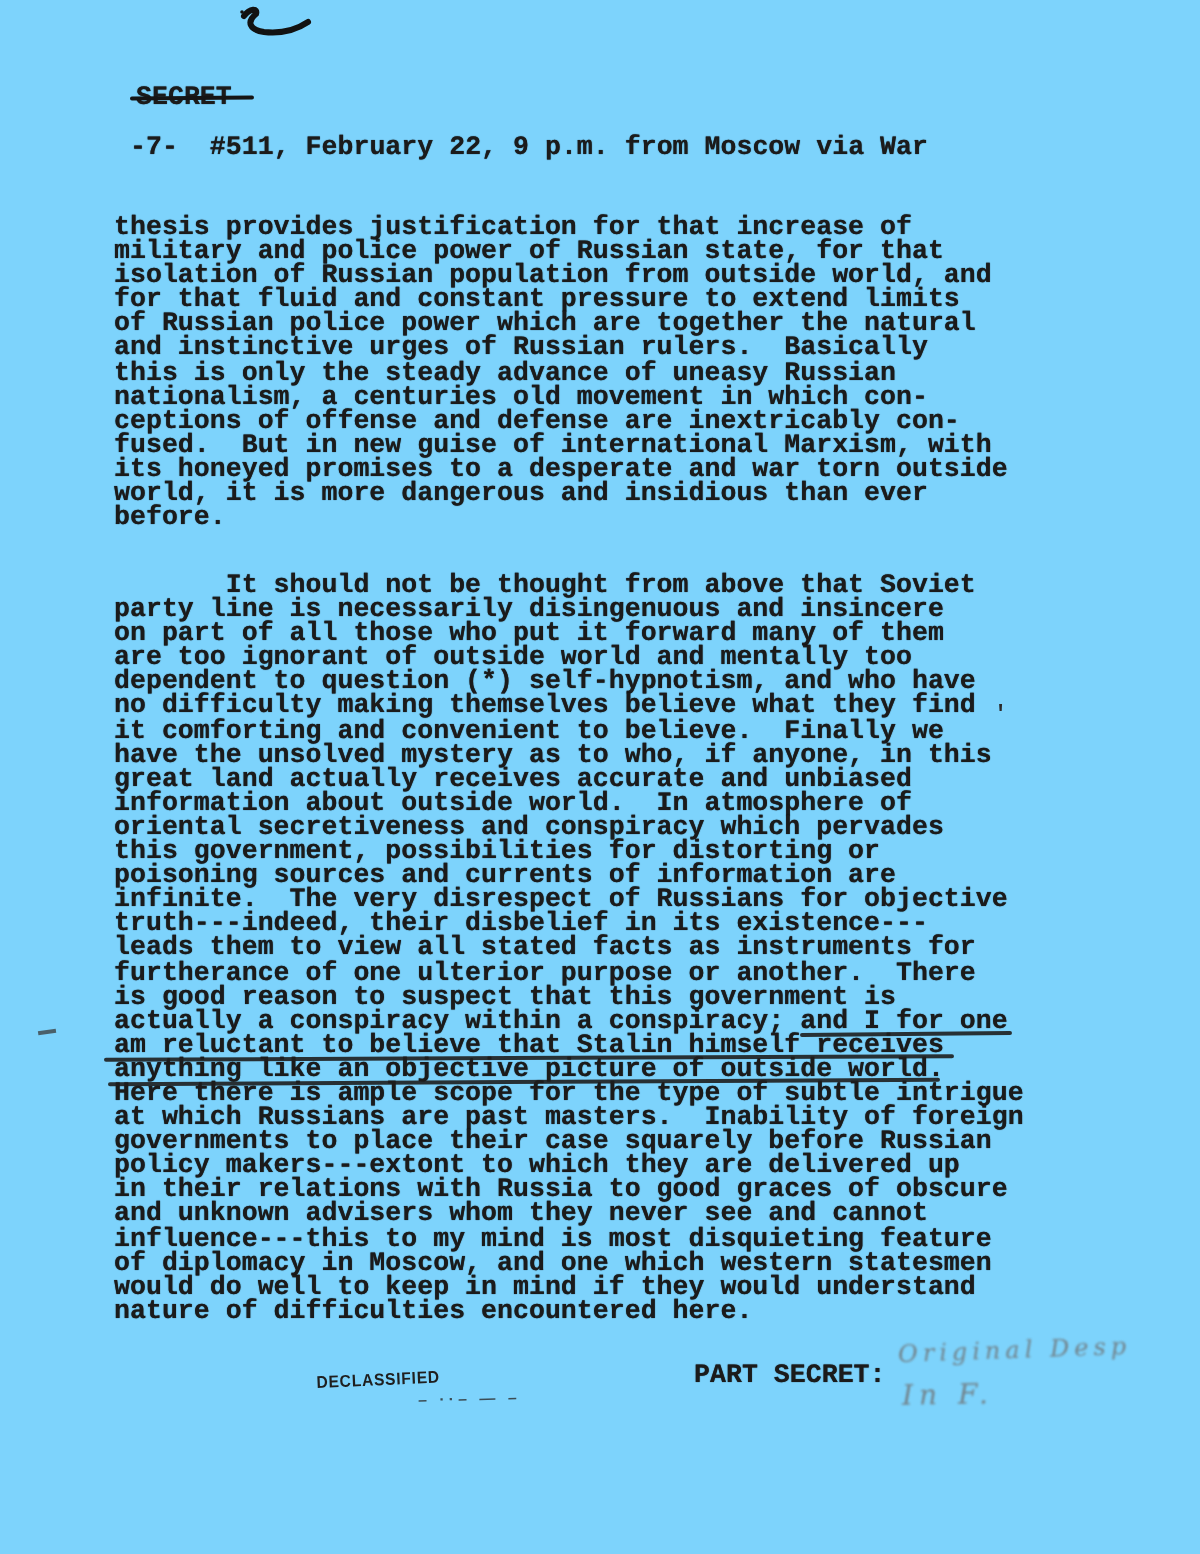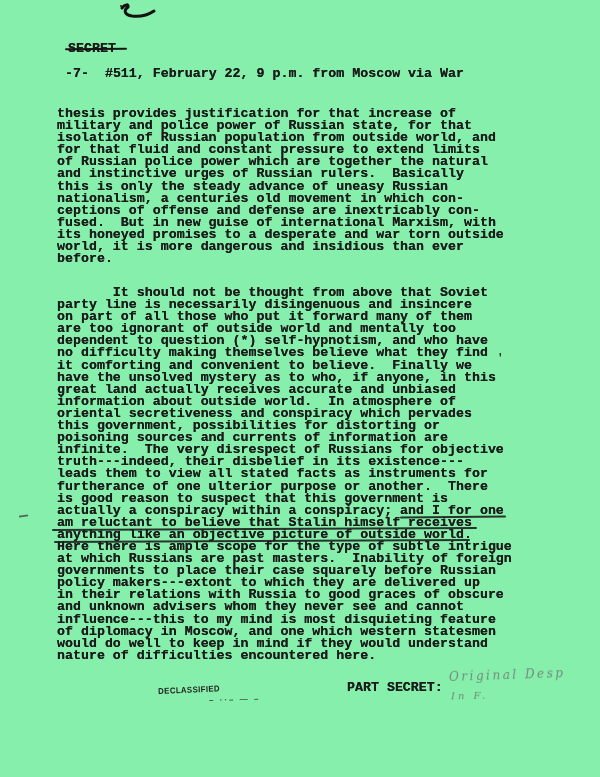--- a/index.html
+++ b/index.html
@@ -1,19 +1,19 @@
 <!DOCTYPE html>
 <html><head>
 <meta charset="utf-8">
 <style>
   html,body{margin:0;padding:0;background:#e8e8e8;}
   .page{
     position:relative;
     width:600px;height:777px;
-    background:#86efac;
+    background:#7dd3fc;
     overflow:hidden;
     font-family:"Liberation Mono","DejaVu Sans Mono",monospace;
     color:#1a1a1a;
   }
   
   .tw{
     position:absolute;
     font-family:"Liberation Mono","DejaVu Sans Mono",monospace;
     font-weight:700;
     font-size:13.3px;
@@ -66,21 +66,21 @@
   }
   
   .handwriting{
     position:absolute;
     font-family:"DejaVu Serif","Liberation Serif",serif;
     font-style:italic; color:#6f6f6f; opacity:.8;
     filter:blur(0.4px);
   }
   .hw-1{ top:668px; left:449px; font-size:12px; letter-spacing:2.5px;
          transform:rotate(-2deg); }
-  .hw-2{ top:690px; left:451px; font-size:10px; letter-spacing:3px;
+  .hw-2{ top:690px; left:451px; font-size:14px; letter-spacing:3px;
          transform:rotate(-1deg); }
 </style>
 </head>
 <body>
 
 <div class="page">
 
   <div class="squiggle">
     <svg width="40" height="18" viewBox="0 0 40 18">
       <path d="M4,5 C7,1 11,1 10,4 C5,8 7,12 14,13 C23,14 30,12 36,8" fill="none" stroke="#121212" stroke-width="3" stroke-linecap="round"></path>

